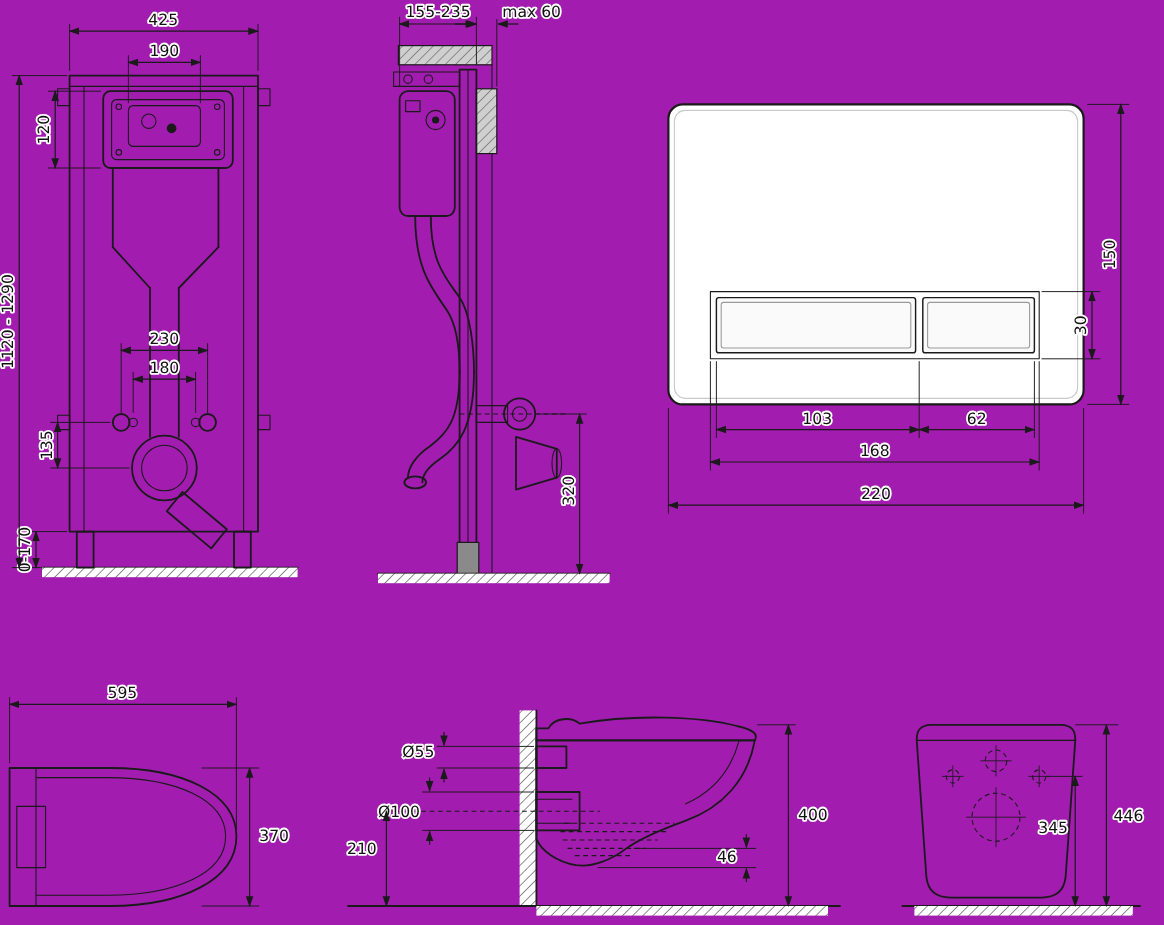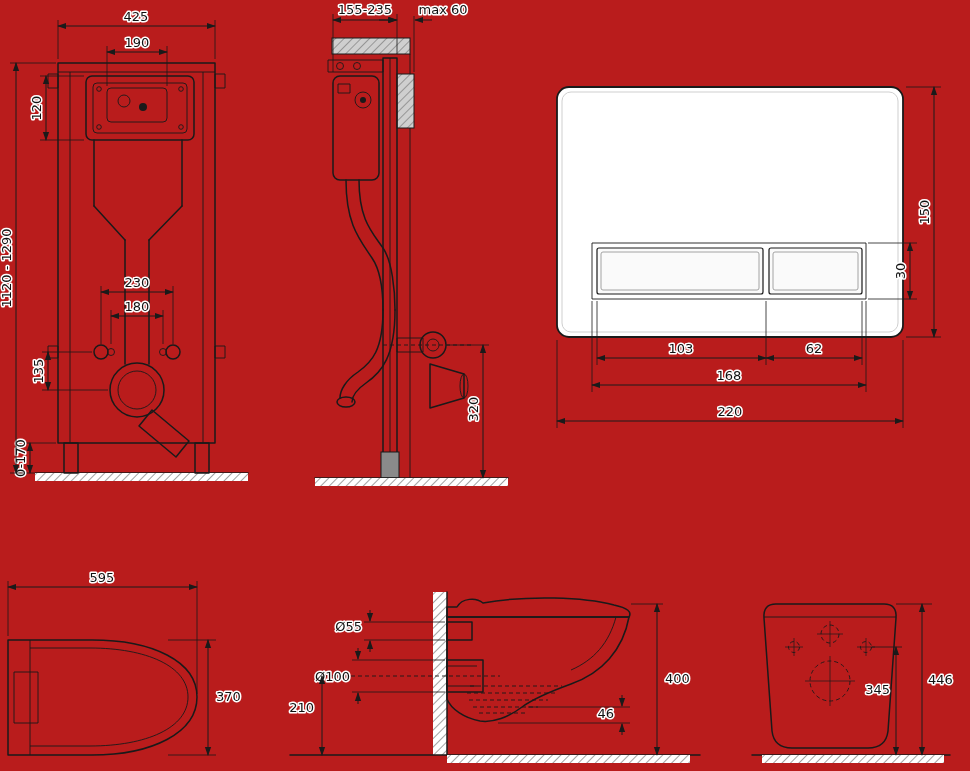--- a/index.html
+++ b/index.html
@@ -1,16 +1,16 @@
 <!DOCTYPE html>
 <html><head>
 <meta charset="utf-8">
 <style>
   html,body{margin:0;padding:0;background:#fff}
-  .canvas{width:970px;height:771px;position:relative;background:#b91c1c;font-family:"DejaVu Sans",sans-serif}
+  .canvas{width:970px;height:771px;position:relative;background:#a21caf;font-family:"DejaVu Sans",sans-serif}
   svg{display:block}
   svg text{font-family:"DejaVu Sans",sans-serif;font-size:13px;fill:#111;
            paint-order:stroke;stroke:#fff;stroke-width:3px;stroke-linejoin:round}
   .o{fill:none;stroke:#1a1a1a;stroke-width:1.5;stroke-linejoin:round;stroke-linecap:round}
   .t{fill:none;stroke:#1a1a1a;stroke-width:0.9;stroke-linejoin:round}
   .ext{stroke:#1a1a1a;stroke-width:0.8;fill:none}
   .dim{stroke:#1a1a1a;stroke-width:1;fill:none;marker-start:url(#arr);marker-end:url(#arr)}
   .dime{stroke:#1a1a1a;stroke-width:1;fill:none;marker-end:url(#arr)}
   .dashc{fill:none;stroke:#1a1a1a;stroke-width:0.9;stroke-dasharray:4 3}
   .cl{stroke:#1a1a1a;stroke-width:0.7;fill:none}

